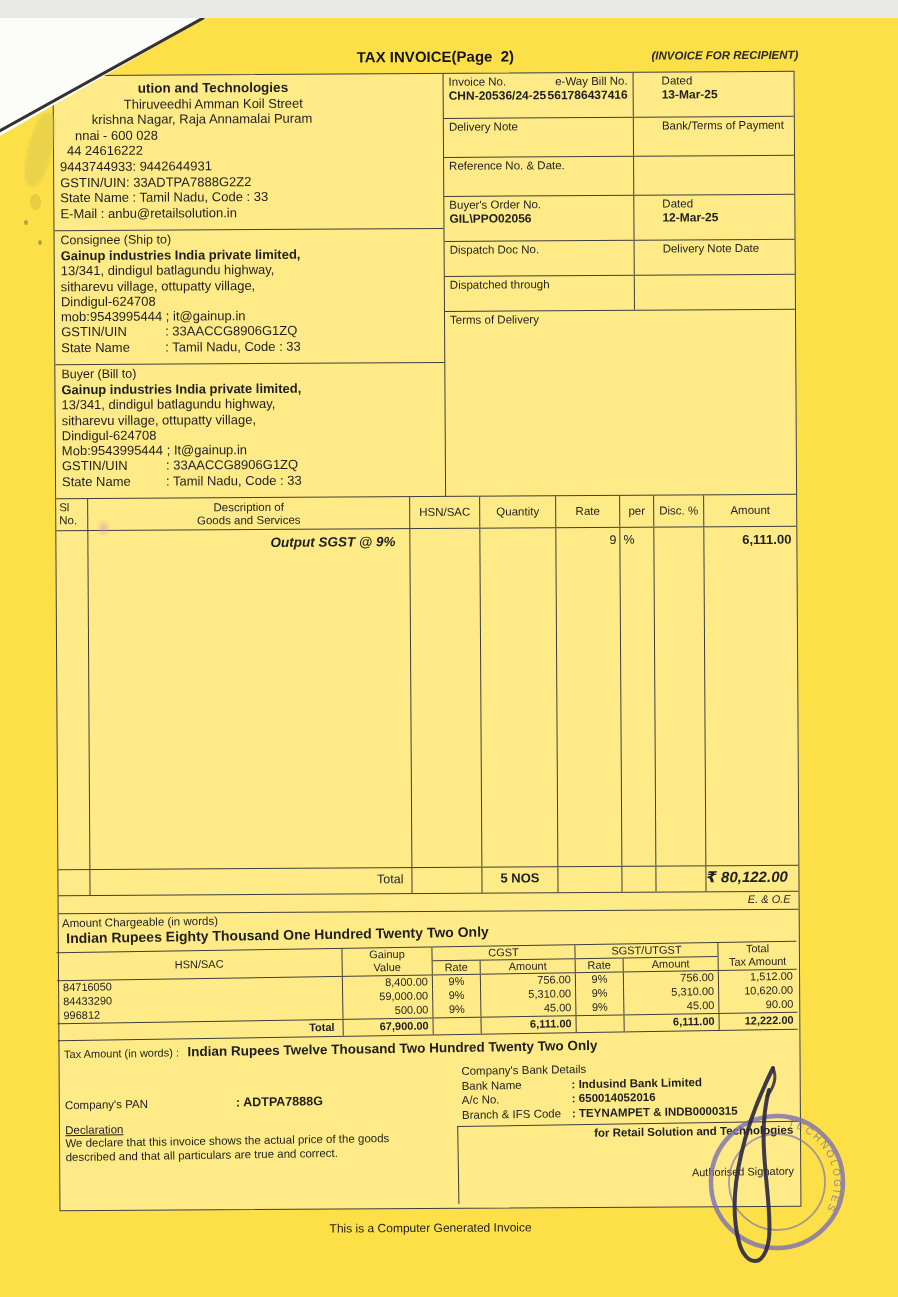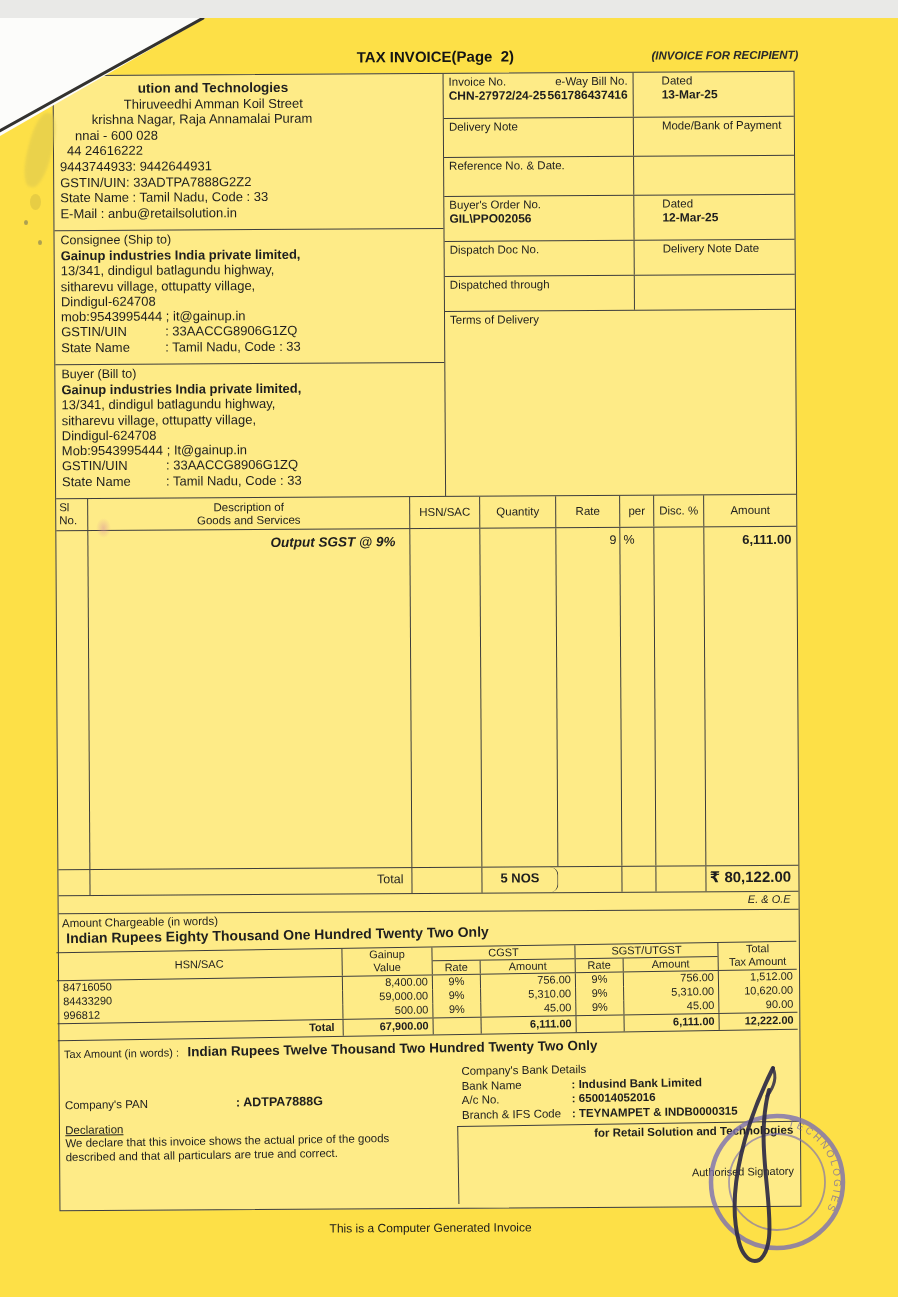--- a/index.html
+++ b/index.html
@@ -52,22 +52,22 @@
   .ihead{border-bottom:1.3px solid #3d3d3d;height:31px;}
   .ihead .icell{display:flex;flex-direction:column;justify-content:center;text-align:center;line-height:13px;}
   .ihead .slcell{text-align:left;padding:2px 3px;justify-content:flex-start;}
   .ibody{height:338px;}
   .ibody .w-desc{text-align:right;padding:5px 14px 0 0;font-weight:bold;font-style:italic;font-size:13.5px;}
   .ibody .w-rate{text-align:right;padding:5px 3px 0 0;font-size:12.5px;}
   .ibody .w-per{padding:5px 0 0 3px;font-size:12.5px;}
   .ibody .w-amt{text-align:right;padding:5px 5px 0 0;font-weight:bold;font-size:13px;}
   .itotal{border-top:1.3px solid #3d3d3d;height:25px;}
   .itotal .w-desc{text-align:right;padding:4px 8px 0 0;font-size:12.5px;}
-  .itotal .w-qty{text-align:center;padding-top:3px;font-weight:bold;font-size:13px;border-radius:8px;}
-  .itotal .w-amt{text-align:center;font-weight:bold;font-size:15px;padding:2px 4px 0 0;}
+  .itotal .w-qty{text-align:center;padding-top:3px;font-weight:bold;font-size:13px;}
+  .itotal .w-amt{text-align:left;font-weight:bold;font-size:15px;padding:2px 4px 0 0;font-style:italic;}
   .eoe-row{border-top:1.3px solid #3d3d3d;border-bottom:1.3px solid #3d3d3d;height:16px;text-align:right;font-size:11px;font-style:italic;padding:1px 8px 0 0;box-sizing:content-box;}
   
   .lower{transform:rotate(-0.55deg);transform-origin:0 100%;}
   .aw{padding:3px 6px 2px;height:33px;}
   .aw-label{font-size:11.5px;line-height:13px;}
   .aw-value{font-size:14px;padding-left:4px;line-height:17px;}
   
   .ttable{border-top:1.3px solid #3d3d3d;border-bottom:1.3px solid #3d3d3d;font-size:11px;}
   .tcell{box-sizing:border-box;border-right:1.2px solid #3d3d3d;}
   .tcell.last{border-right:none;}
@@ -165,35 +165,35 @@
         </div>
 
         <div class="meta">
           <div class="mrow hA">
             <div class="mcell l">
               <div class="pair">
                 <span class="mlab">Invoice No.</span>
                 <span class="mlab">e-Way Bill No.</span>
               </div>
               <div class="pair">
-                <span class="mval">CHN-27972/24-25</span>
+                <span class="mval">CHN-20536/24-25</span>
                 <span class="mval">561786437416</span>
               </div>
             </div>
             <div class="mcell r">
               <div class="mlab">Dated</div>
               <div class="mval">13-Mar-25</div>
             </div>
           </div>
           <div class="mrow hB">
             <div class="mcell l">
                 <div class="mlab">Delivery Note</div>
               </div>
             <div class="mcell r">
-                <div class="mlab">Mode/Bank of Payment</div>
+                <div class="mlab">Bank/Terms of Payment</div>
               </div>
           </div>
           <div class="mrow hC">
             <div class="mcell l">
                 <div class="mlab">Reference No. &amp; Date.</div>
               </div>
           </div>
           <div class="mrow hD">
             <div class="mcell l">
               <div class="mlab">Buyer's Order No.</div>

